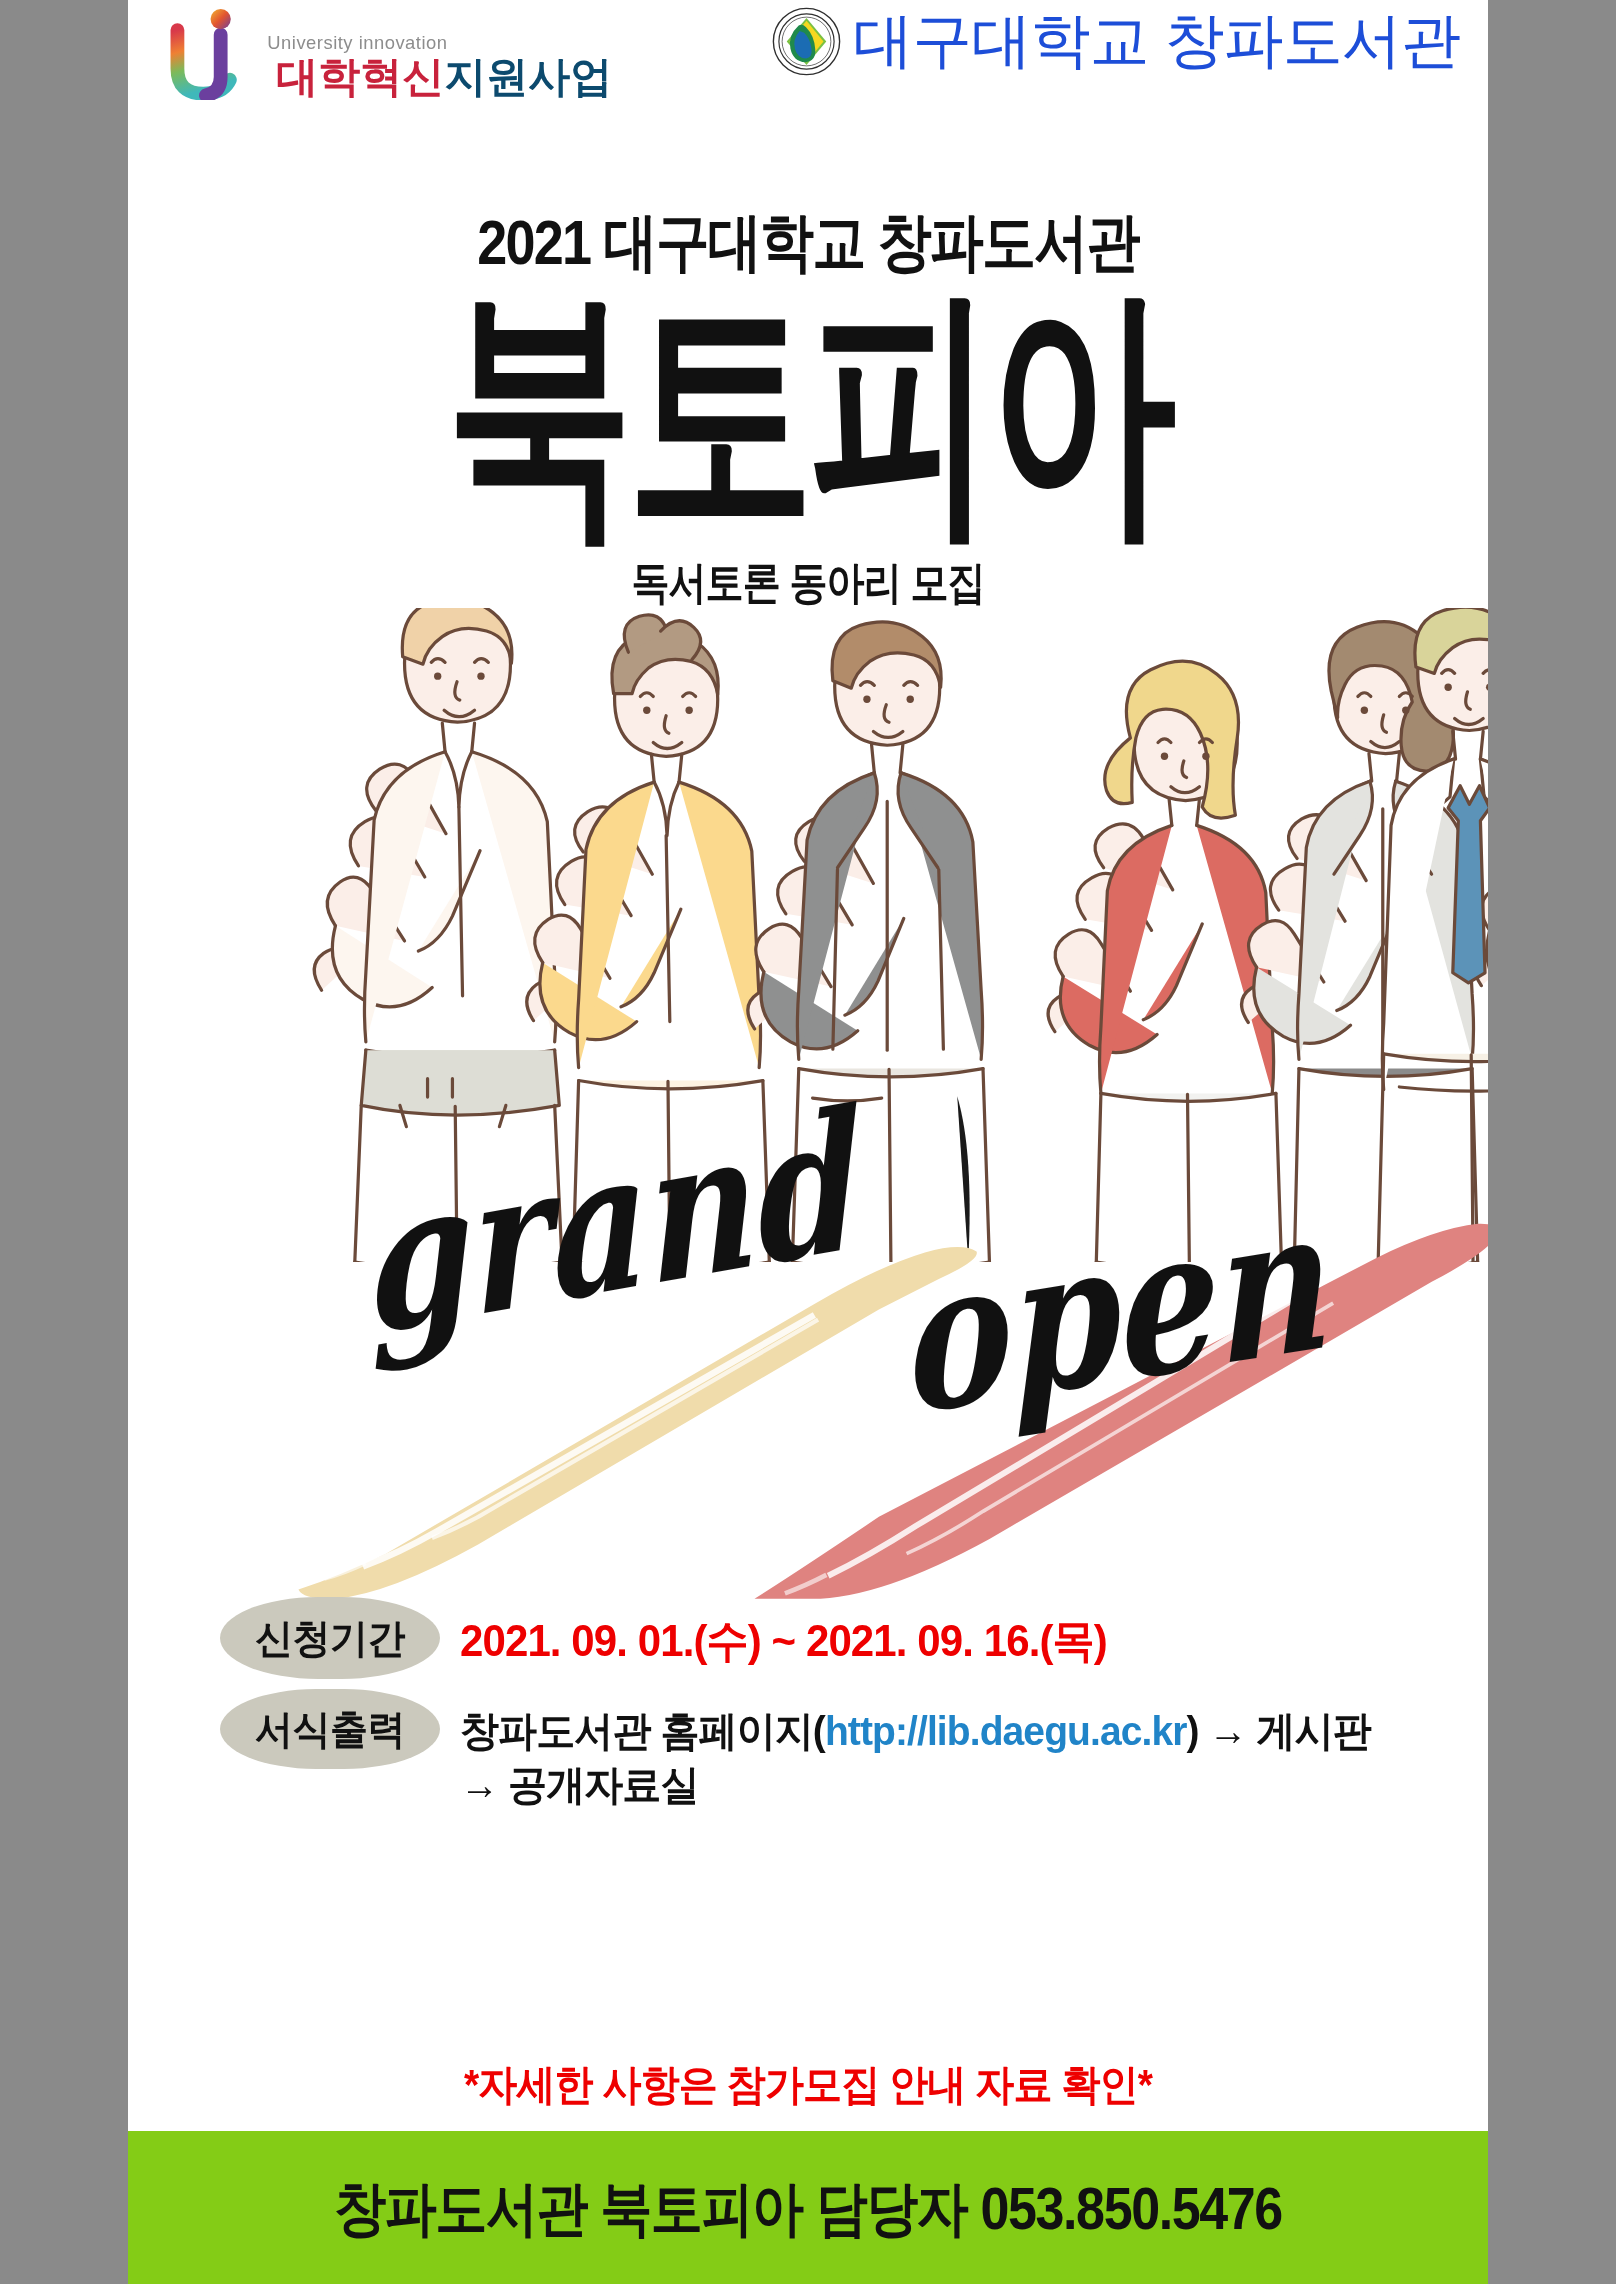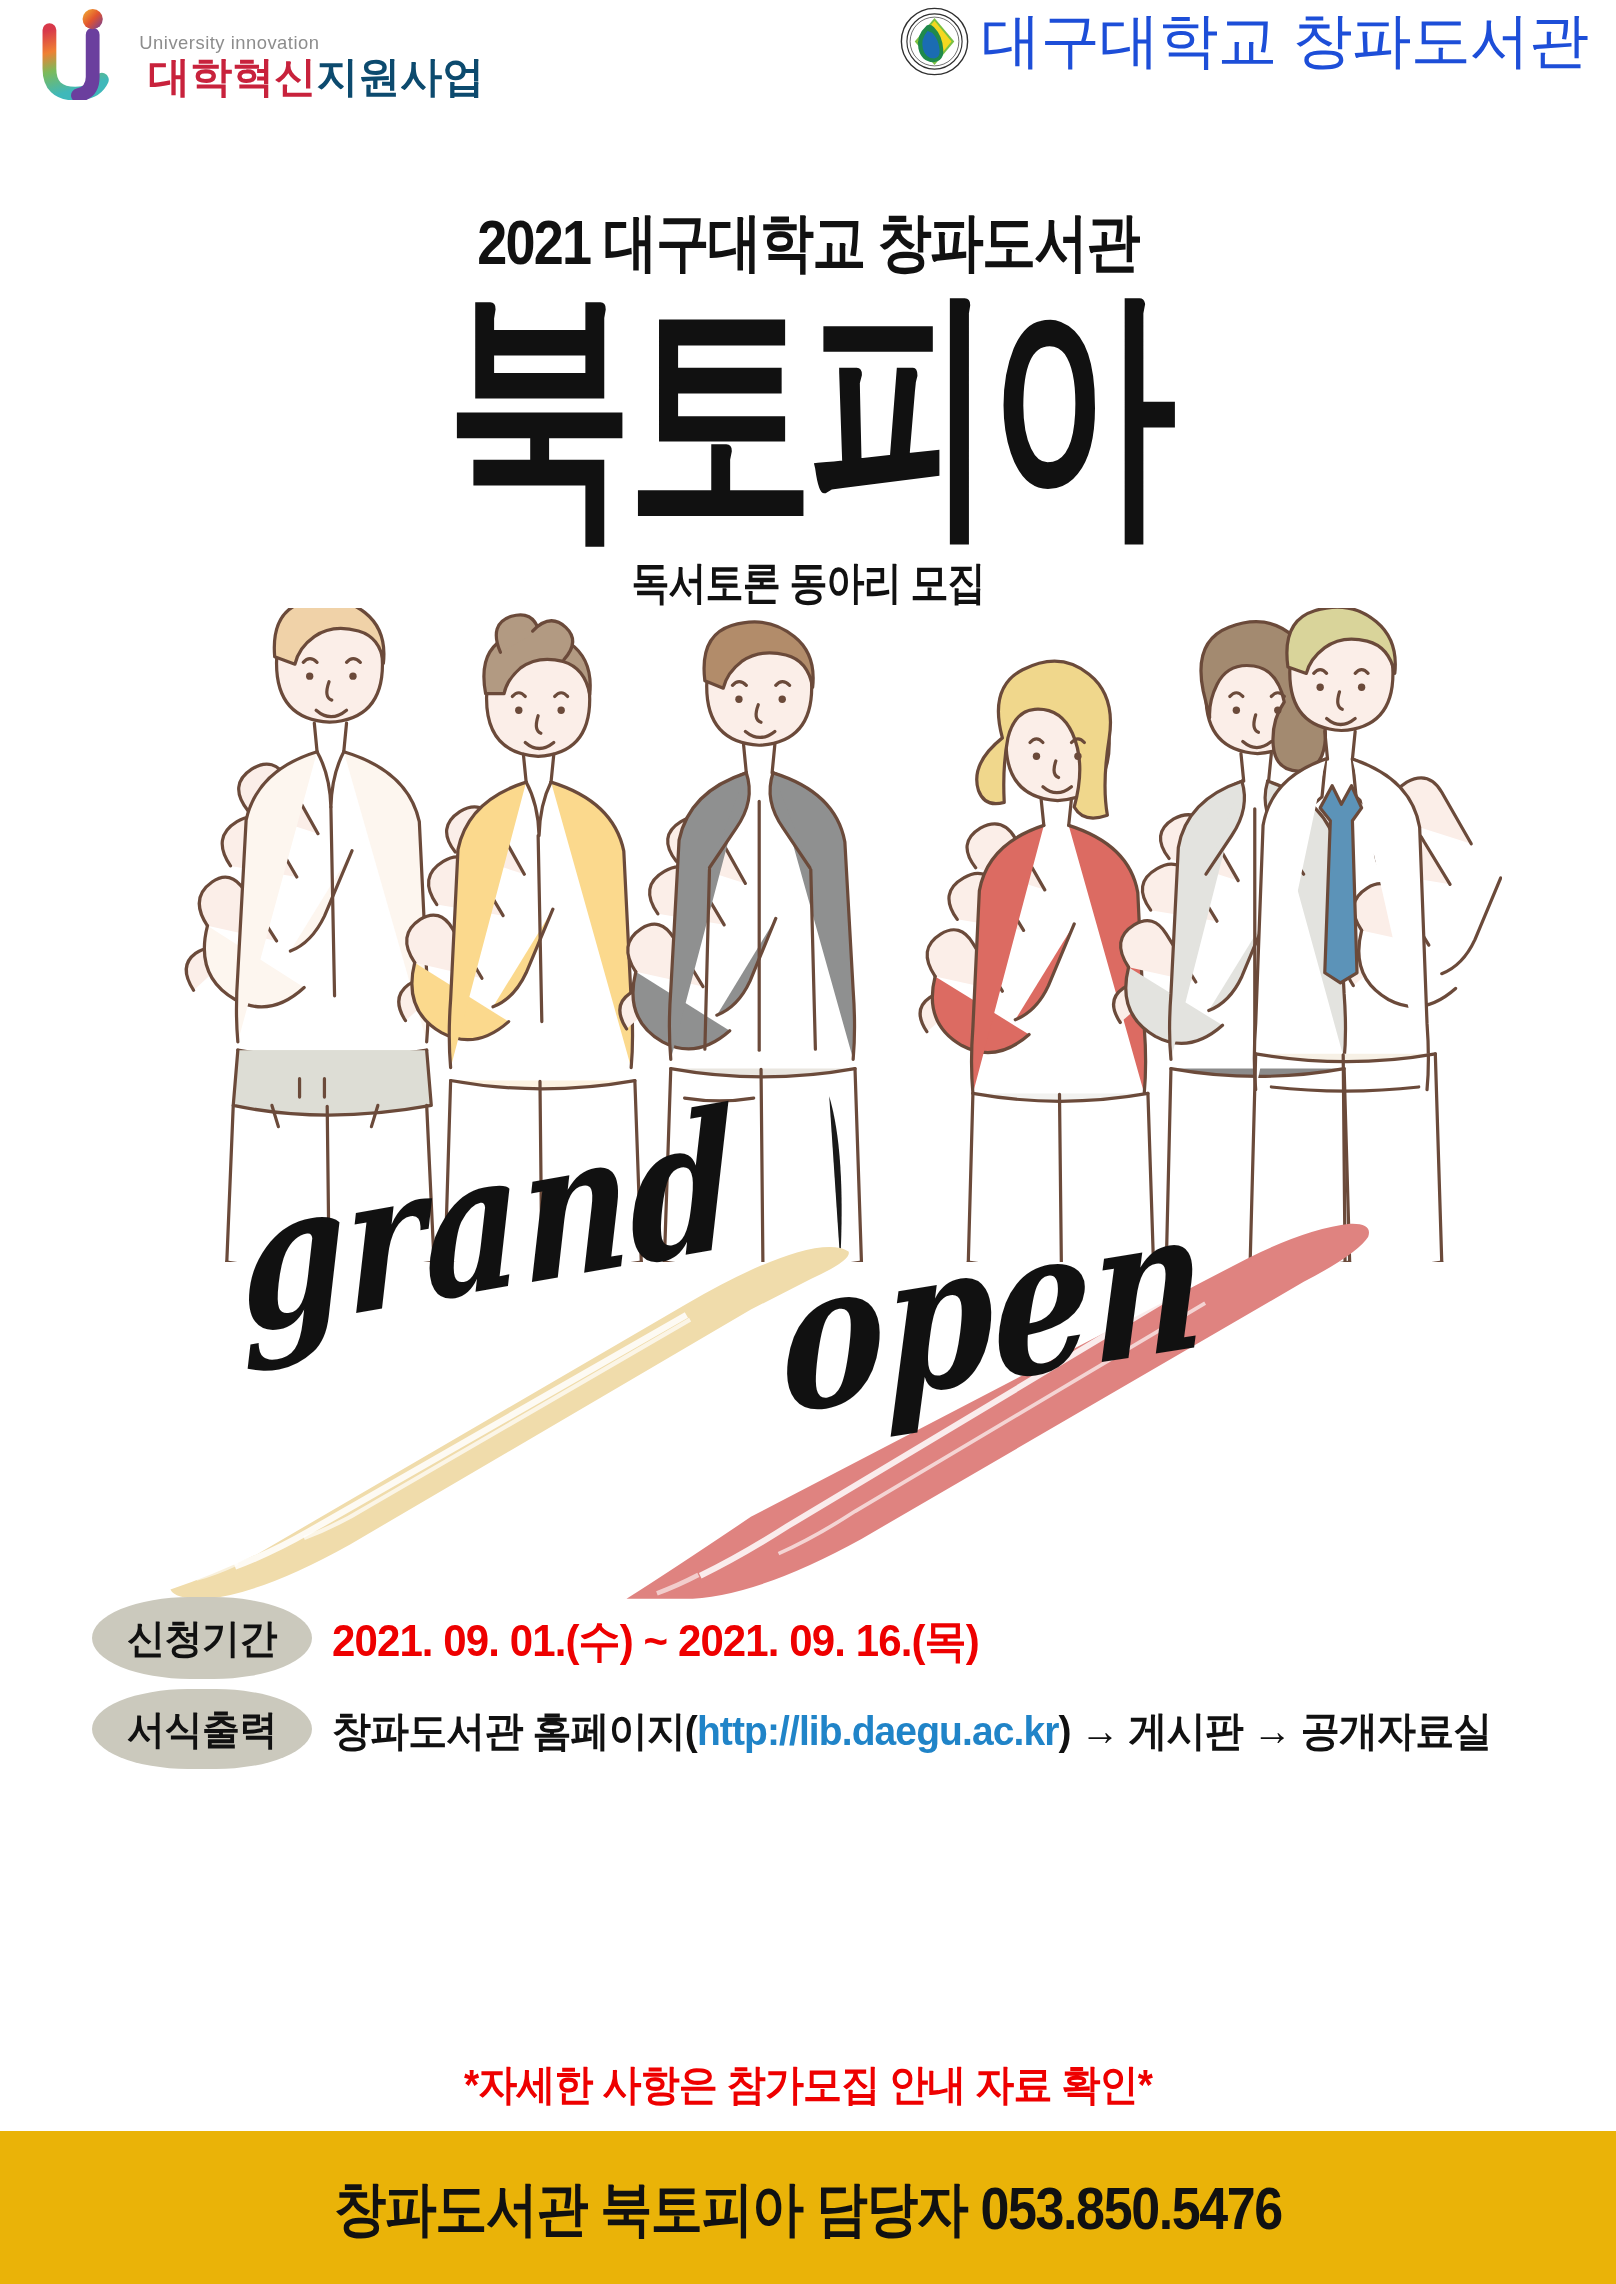--- a/index.html
+++ b/index.html
@@ -5,21 +5,21 @@
 <style>
   * { margin:0; padding:0; box-sizing:border-box; }
   html,body { background:#8a8a8a; }
   body {
     font-family:"Liberation Sans","DejaVu Sans",sans-serif;
     display:flex; justify-content:center;
   }
 
   .poster {
     position:relative;
-    width:1616px; height:2284px;
+    width:1360px; height:2284px;
     background:#ffffff;
     overflow:hidden;
     flex:0 0 auto;
   }
 
   
   .logo-ui {
     position:absolute; left:41px; top:8.3px;
     display:flex; align-items:flex-end; gap:8.3px;
   }
@@ -141,21 +141,21 @@
     text-align:center;
     font-size:39px; font-weight:800; color:#ee0000;
     letter-spacing:-0.9px; line-height:1;
     transform:scaleY(1.08); transform-origin:center top;
   }
 
   
   .footer {
     position:absolute; left:0; right:0; bottom:0;
     height:153px;
-    background:#eab308;
+    background:#84cc16;
     display:flex; align-items:center; justify-content:center;
   }
   .footer-text {
     font-size:52px; font-weight:800; color:#111;
     letter-spacing:-1.4px; line-height:1;
     transform:scaleY(1.14);
   }
 </style>
 </head>
 <body>

